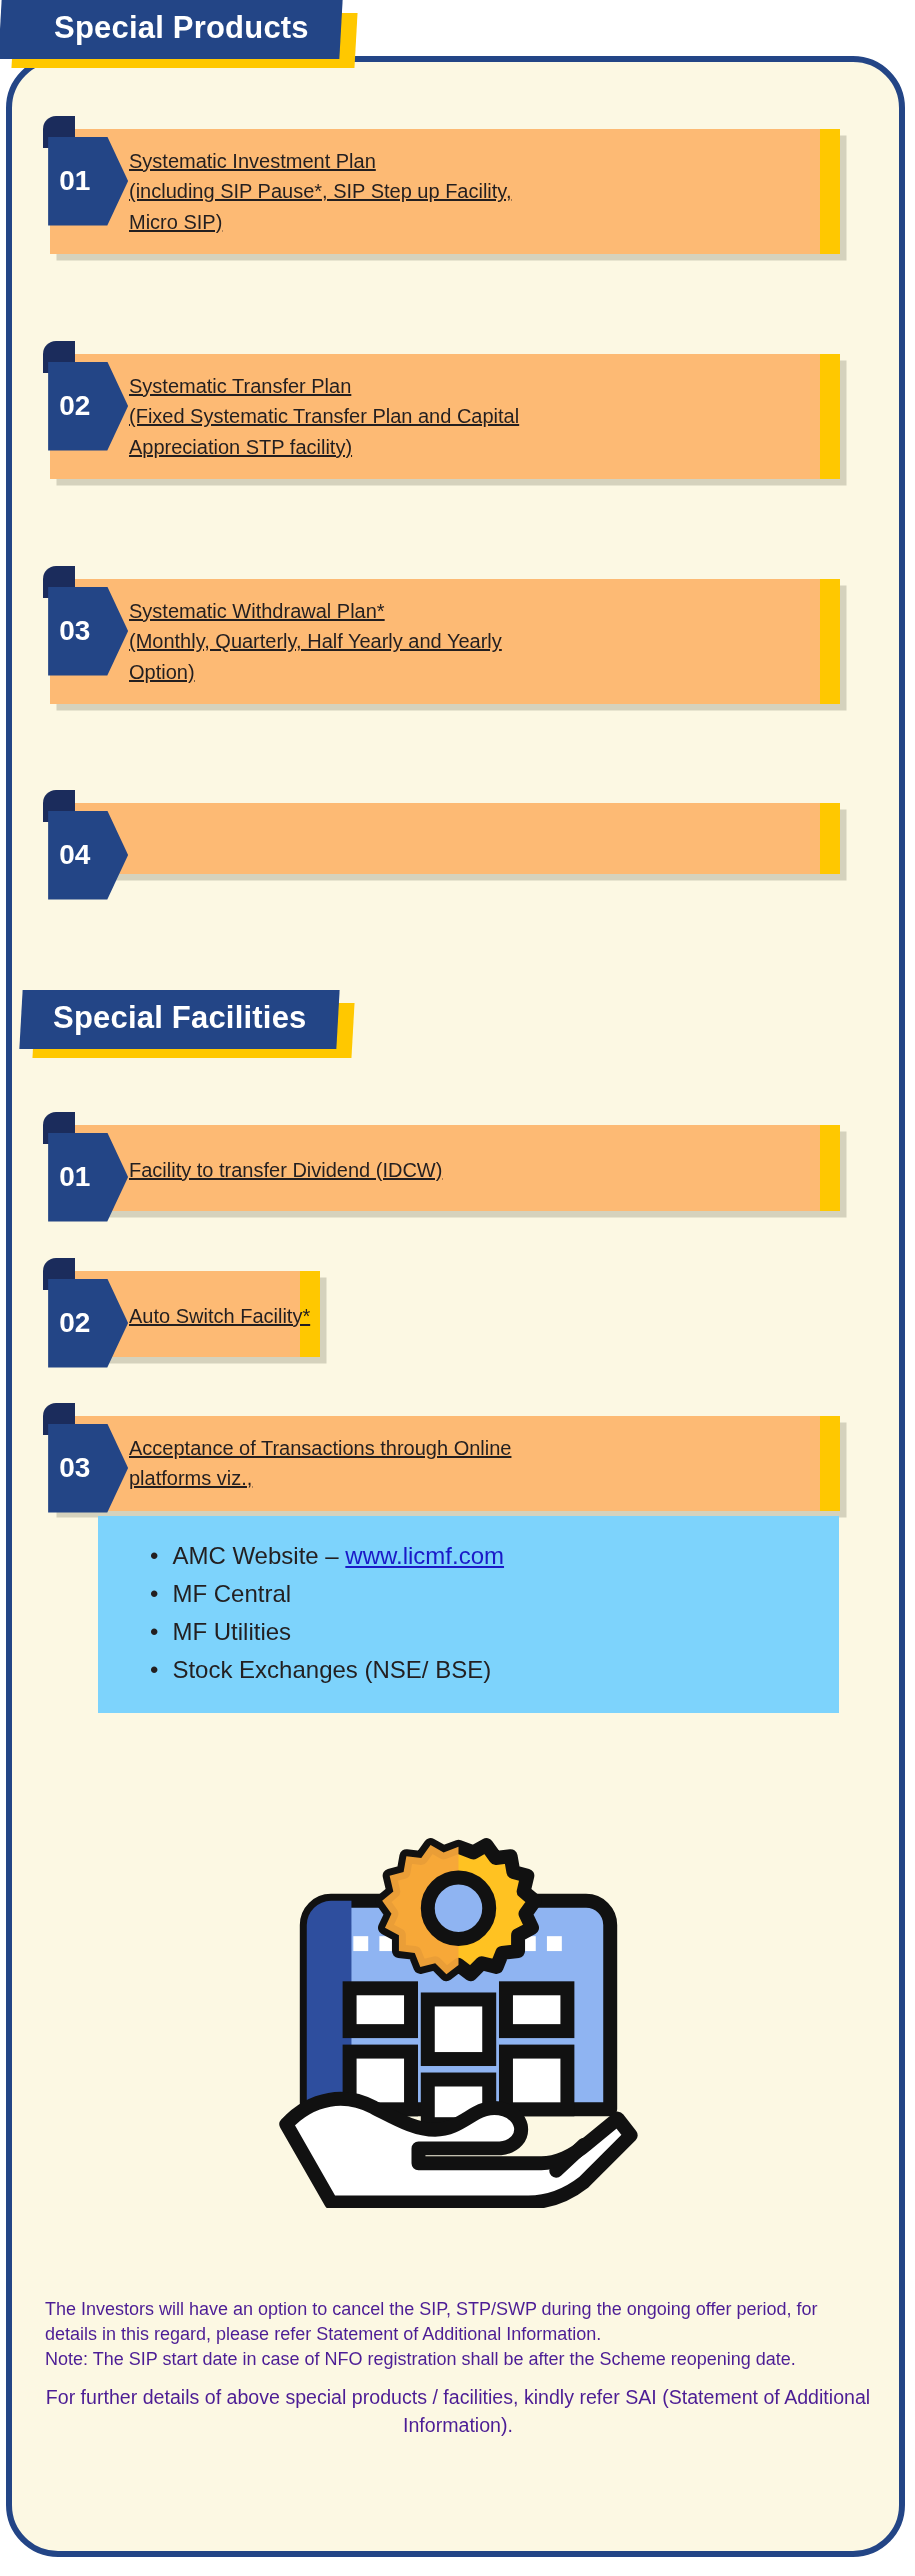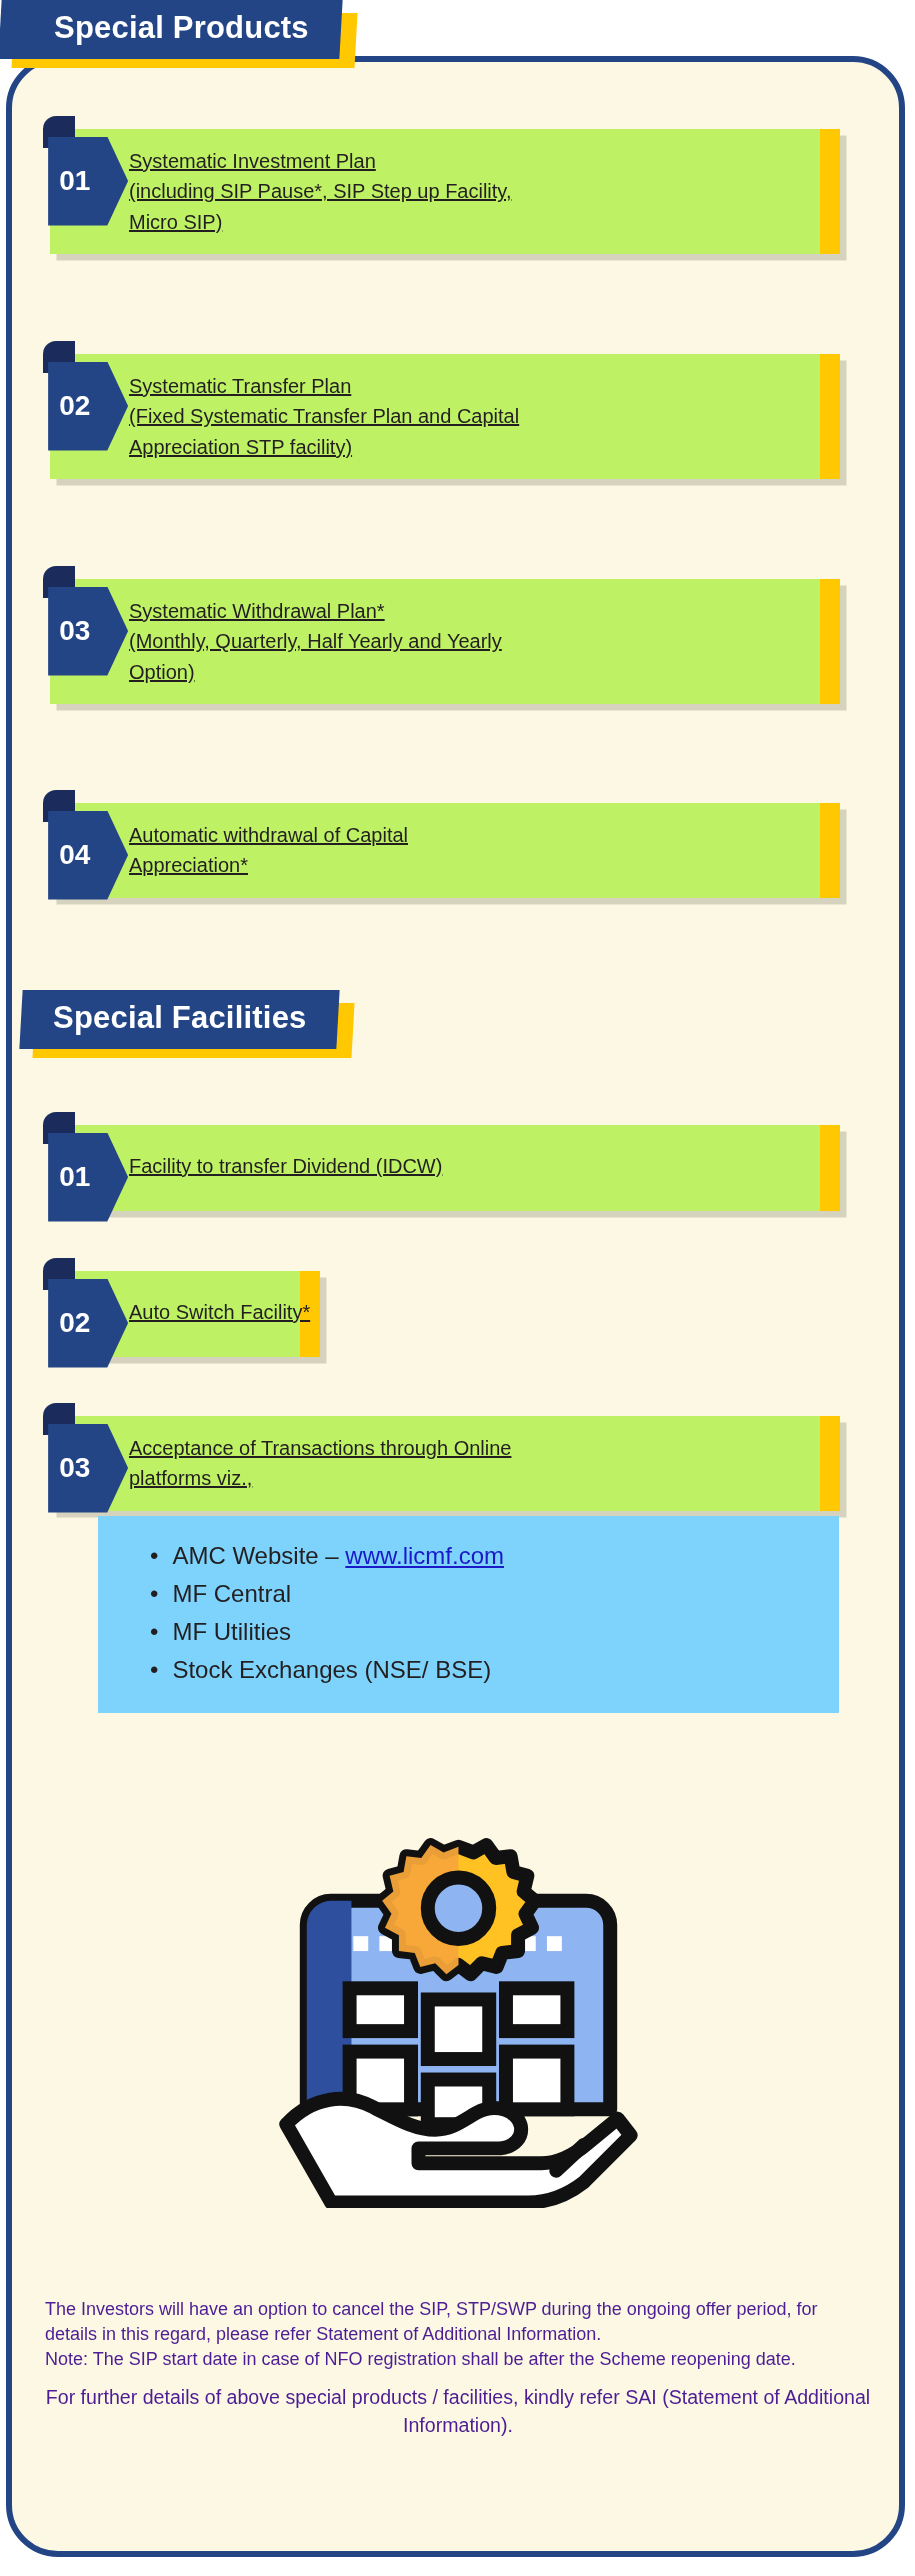--- a/index.html
+++ b/index.html
@@ -66,25 +66,25 @@
     font-size:31px;
     font-weight:bold;
     letter-spacing:0.2px;
     line-height:1.18;
     white-space:nowrap;
   }
   .banner-wrap.products .banner-main{ padding-left:54px; }
 
   .card{
     position:relative;
-    background:#bef264;
+    background:#fdba74;
     box-shadow:6.5px 6.5px 0 rgba(150,146,128,.38);
     min-height:71px;
     display:flex;
-    align-items:flex-start;
+    align-items:flex-end;
   }
   .card .accent{
     position:absolute;
     top:0;
     right:0;
     width:20.5px;
     height:100%;
     background:#FFC800;
   }
   .card-text{
@@ -275,24 +275,20 @@
   </div>
 
   <div style="position:absolute;left:50px;top:803px;">
     <div class="card w-full">
       <div class="accent"></div>
       <div class="badge">
         <div class="fold"></div>
         <div class="tag">
           <span class="num">04</span>
         </div>
-      </div>
-      <div class="card-text">
-        <span>Automatic withdrawal of Capital</span>
-        <span class="sub">Appreciation*</span>
       </div>
     </div>
   </div>
 
   <div class="banner-wrap facilities">
     <div class="banner">
       <div class="banner-shadow"></div>
       <div class="banner-main">
         <span class="banner-text">Special Facilities</span>
       </div>

